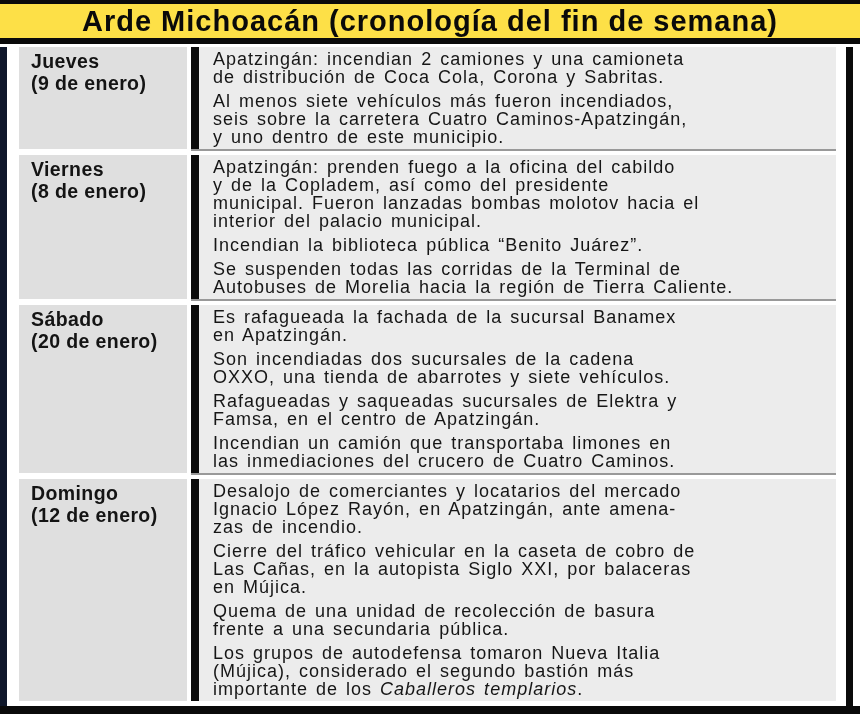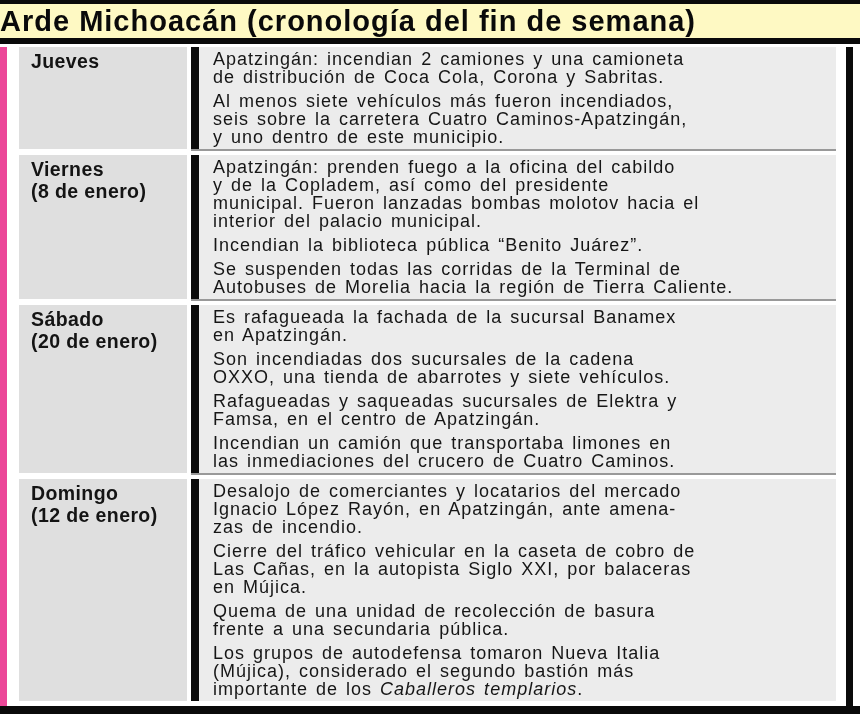--- a/index.html
+++ b/index.html
@@ -7,33 +7,34 @@
     width: 860px; height: 718px;
     background: #ffffff;
     overflow: hidden;
     font-family: "Liberation Sans", "DejaVu Sans", sans-serif;
   }
   .page { width: 860px; }
 
   
   .rule-top    { height: 4px; background: #0a0a0a; }
   .title-text  {
-    background: #fef9c3;
+    background: #fde047;
     height: 34px; line-height: 34px;
+    text-align: center;
     font-weight: bold;
     font-size: 29px;
     letter-spacing: 1px;
     color: #0a0a0a;
     white-space: nowrap;
   }
   .rule-under  { height: 6px; background: #0a0a0a; }
 
   
   .table-wrap {
-    border-left: 7px solid #ec4899;
+    border-left: 7px solid #0f172a;
     border-right: 7px solid #0a0a0a;
     margin-right: 7px;
     padding-bottom: 5px;
     background: #ffffff;
   }
   .row { display: flex; align-items: stretch; margin-top: 6px; }
   .row:first-child { margin-top: 3px; }
 
   .day-box {
     width: 150px;
@@ -82,20 +83,21 @@
 <div class="page">
   <div class="rule-top"></div>
   <div class="title-text">Arde Michoacán (cronología del fin de semana)</div>
   <div class="rule-under"></div>
 
   <div class="table-wrap">
     <div class="rows">
   <div class="row">
     <div class="day-box">
       <div class="day-name">Jueves</div>
+      <div class="day-date">(9 de enero)</div>
     </div>
     <div class="content-box">
             <p class="para"><span>Apatzingán: incendian 2 camiones y una camioneta
 de distribución de Coca Cola, Corona y Sabritas.</span></p>
             <p class="para"><span>Al menos siete vehículos más fueron incendiados,
 seis sobre la carretera Cuatro Caminos-Apatzingán,
 y uno dentro de este municipio.</span></p>
           </div>
   </div>
 

